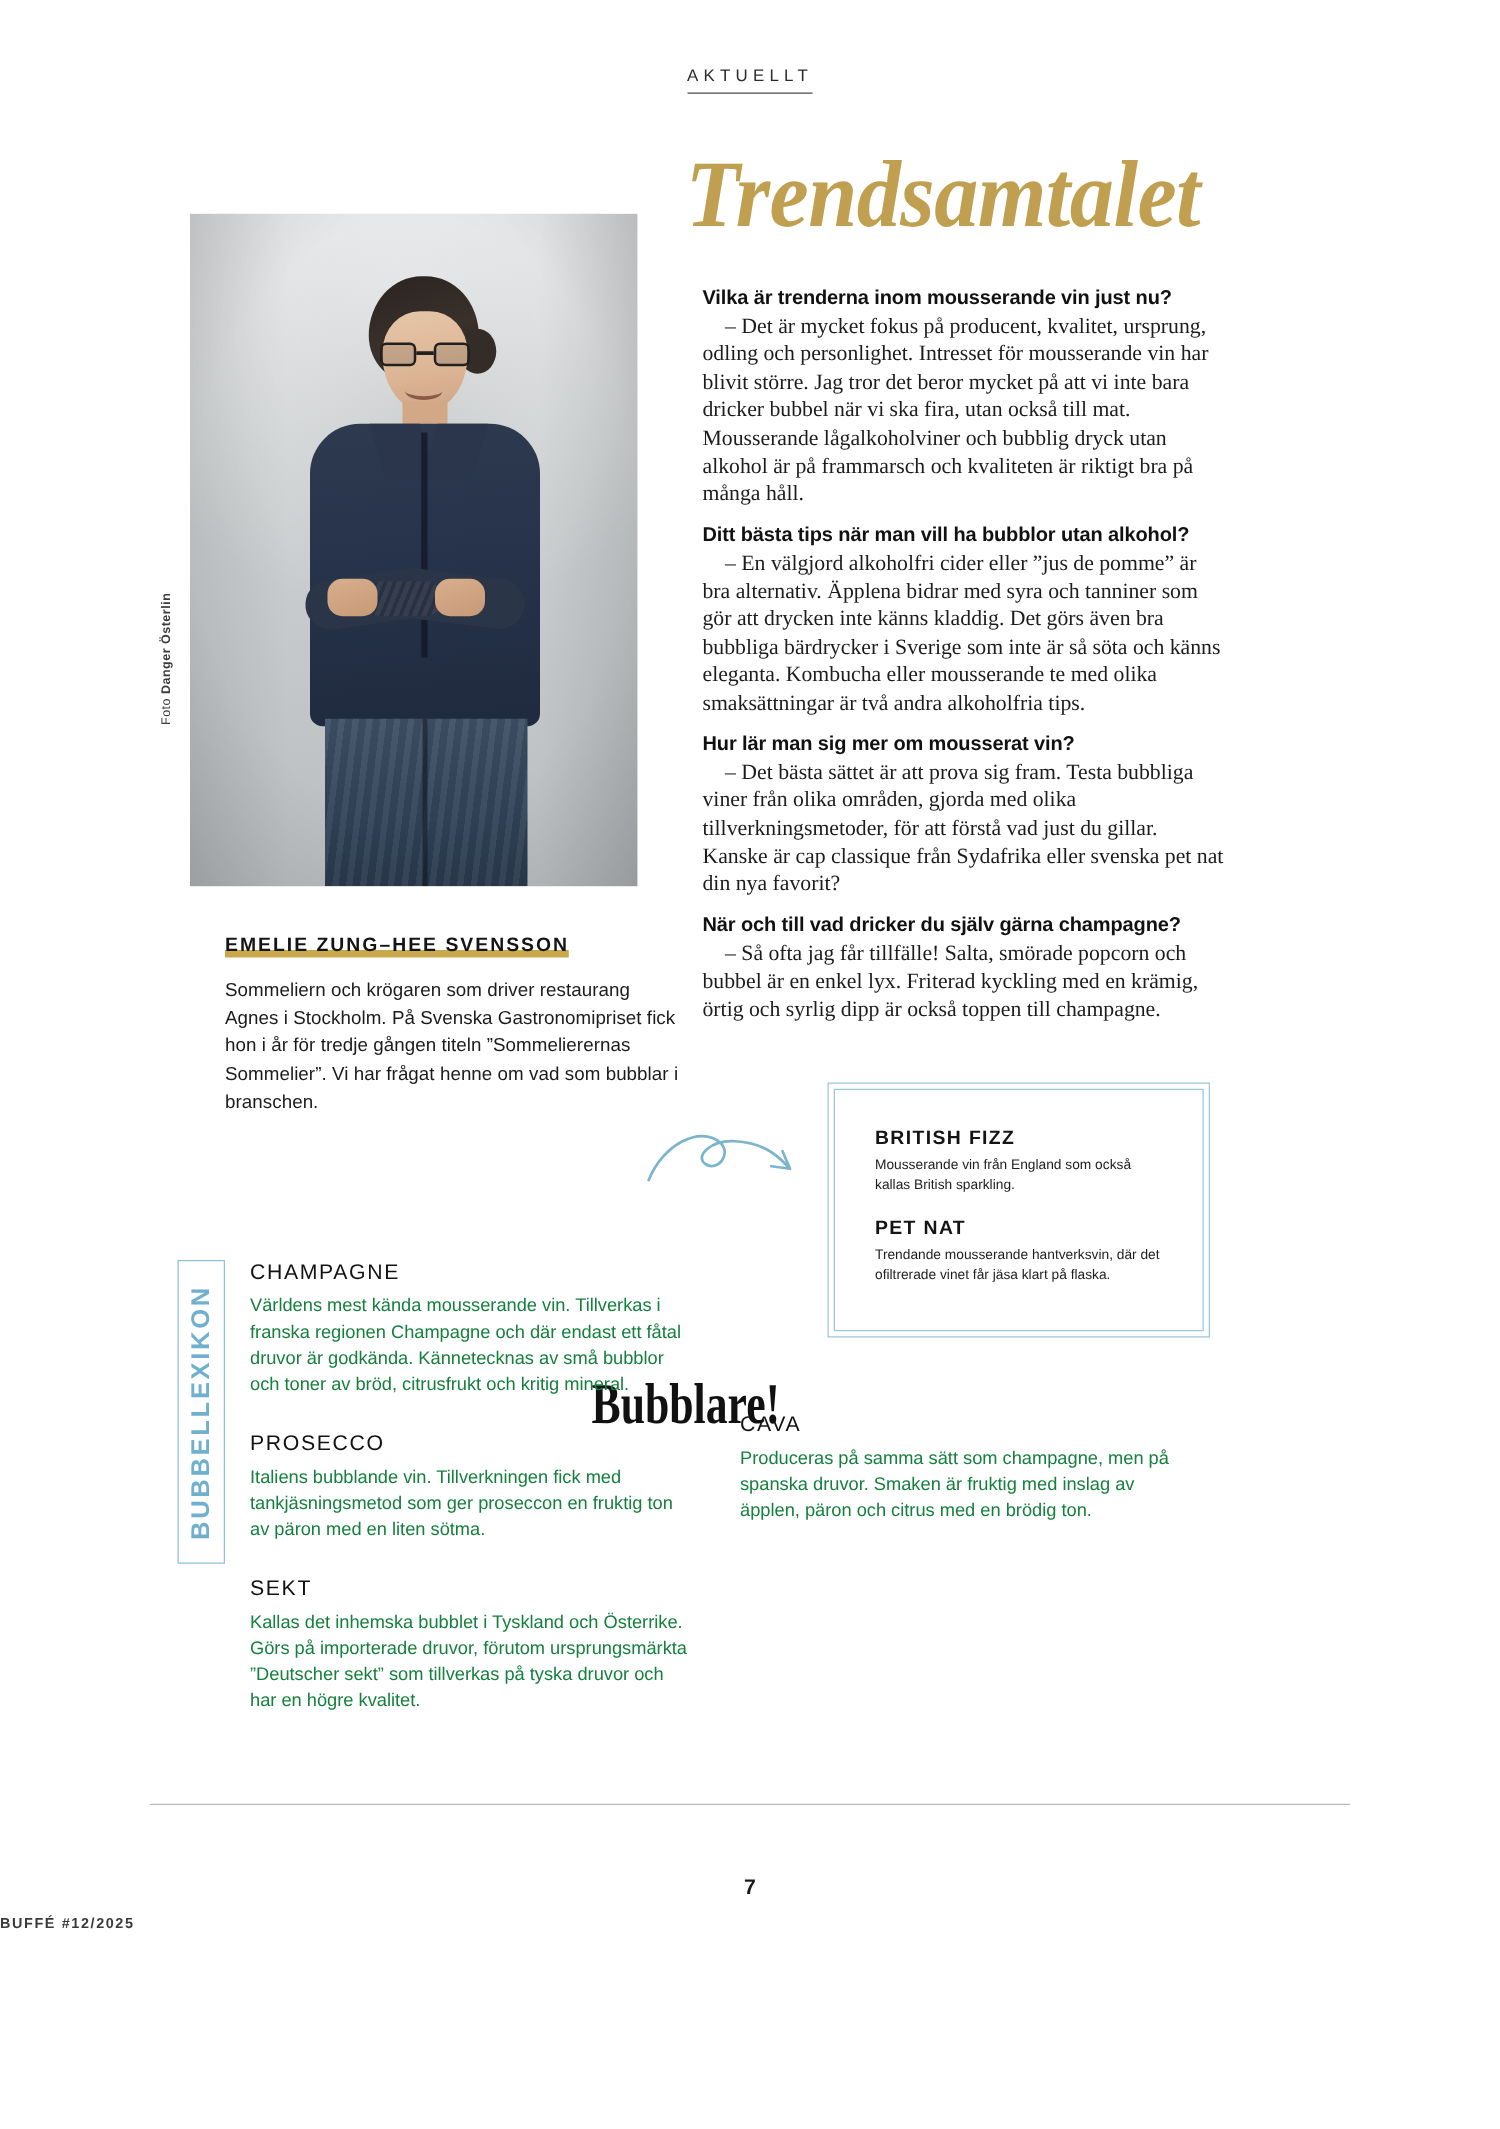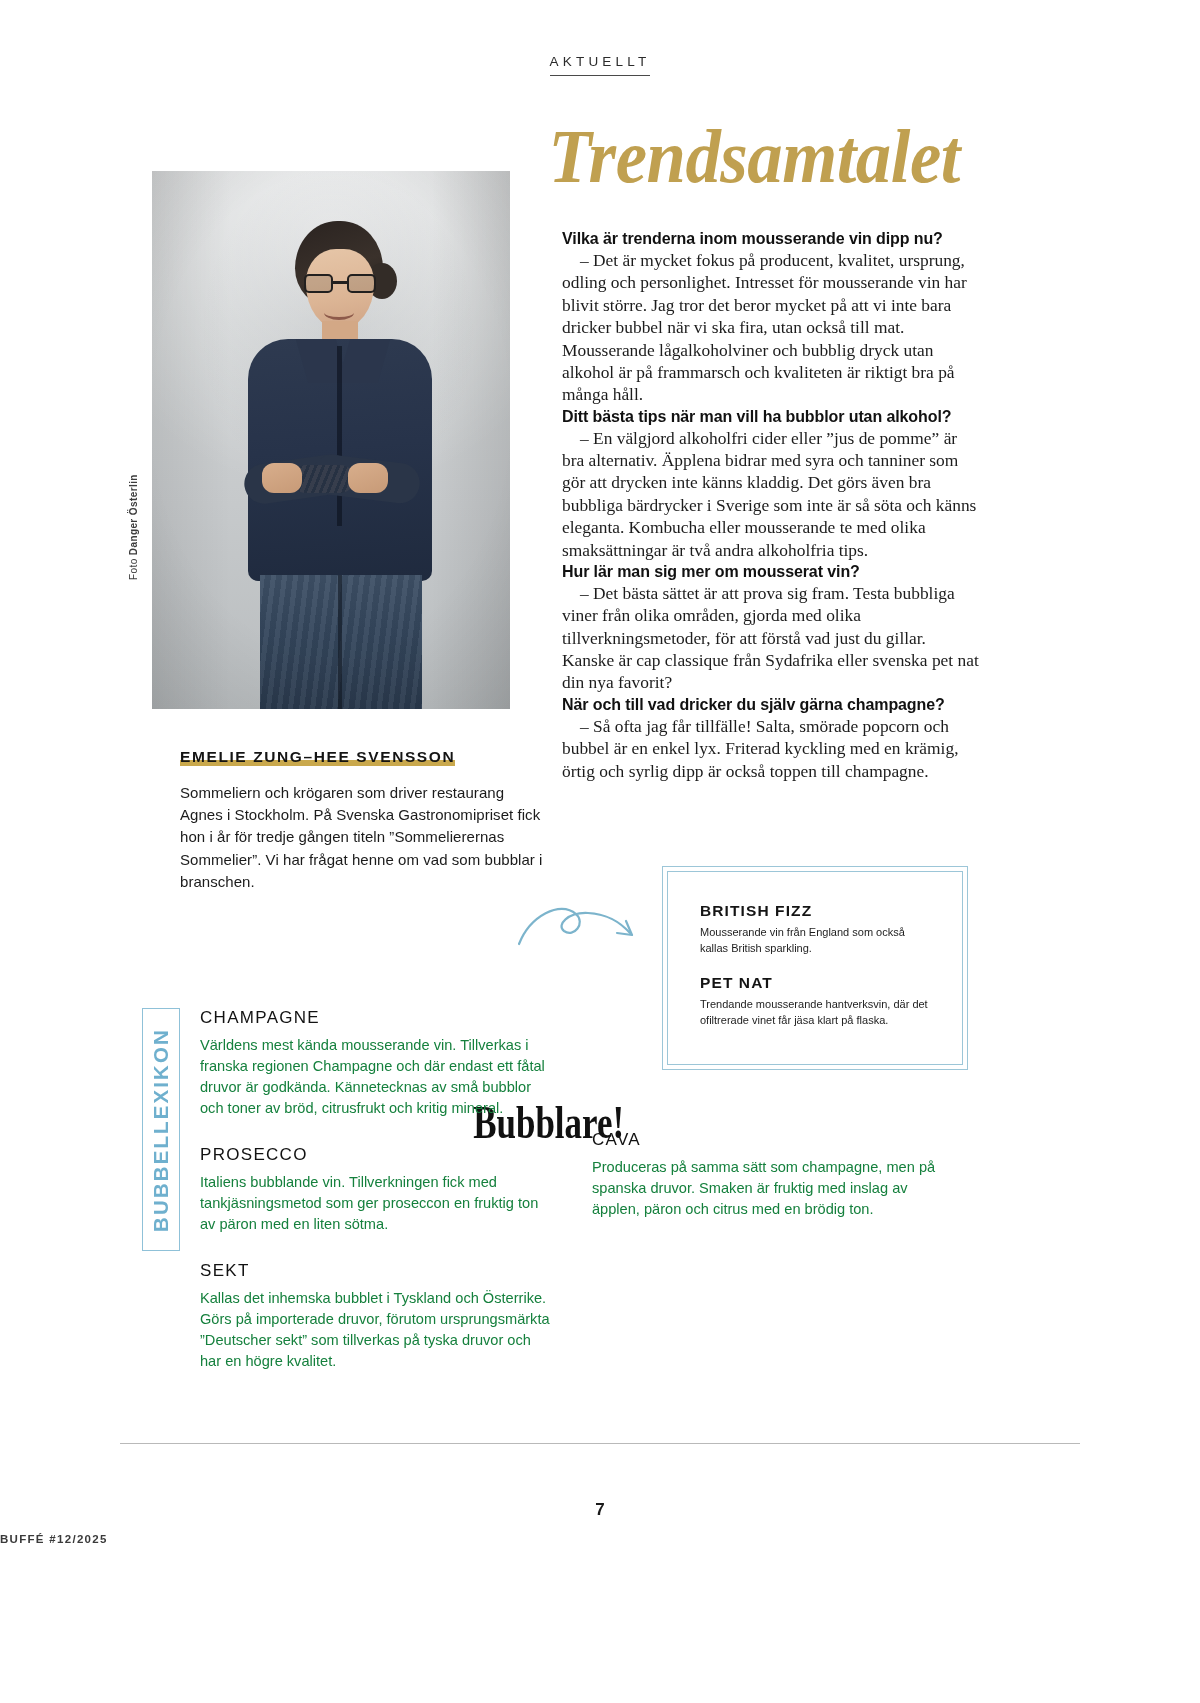--- a/index.html
+++ b/index.html
@@ -255,21 +255,21 @@
     letter-spacing: -0.1px;
   }
   .article p {
     margin: 0 0 0 0;
     font-family: "Liberation Serif", serif;
     font-size: 17.4px;
     line-height: 1.285;
     color: #1c1c1c;
     text-indent: 18px;
   }
-  .article .qa + .qa { margin-top: 0px; }
+  .article .qa + .qa { margin-top: 12px; }
 
   
   .bubblare {
     position: absolute;
     left: 430px;
     top: 1100px;
     width: 180px;
     text-align: right;
     font-family: "Liberation Serif", serif;
     font-weight: 700;
@@ -443,21 +443,21 @@
 
   <div class="caption">
     <div>
       <span class="caption-name">EMELIE ZUNG–HEE SVENSSON</span>
     </div>
     <div class="caption-body">Sommeliern och krögaren som driver restaurang Agnes i Stockholm. På Svenska Gastronomipriset fick hon i år för tredje gången titeln ”Sommelierernas Sommelier”. Vi har frågat henne om vad som bubblar i branschen.</div>
   </div>
 
   <div class="article">
     <div class="qa">
-      <h3>Vilka är trenderna inom mousserande vin dipp nu?</h3>
+      <h3>Vilka är trenderna inom mousserande vin just nu?</h3>
       <p>– Det är mycket fokus på producent, kvalitet, ursprung, odling och personlighet. Intresset för mousserande vin har blivit större. Jag tror det beror mycket på att vi inte bara dricker bubbel när vi ska fira, utan också till mat. Mousserande lågalkoholviner och bubblig dryck utan alkohol är på frammarsch och kvaliteten är riktigt bra på många håll.</p>
     </div>
     <div class="qa">
       <h3>Ditt bästa tips när man vill ha bubblor utan alkohol?</h3>
       <p>– En välgjord alkoholfri cider eller ”jus de pomme” är bra alternativ. Äpplena bidrar med syra och tanniner som gör att drycken inte känns kladdig. Det görs även bra bubbliga bärdrycker i Sverige som inte är så söta och känns eleganta. Kombucha eller mousserande te med olika smaksättningar är två andra alkoholfria tips.</p>
     </div>
     <div class="qa">
       <h3>Hur lär man sig mer om mousserat vin?</h3>
       <p>– Det bästa sättet är att prova sig fram. Testa bubbliga viner från olika områden, gjorda med olika tillverkningsmetoder, för att förstå vad just du gillar. Kanske är cap classique från Sydafrika eller svenska pet nat din nya favorit?</p>
     </div>

